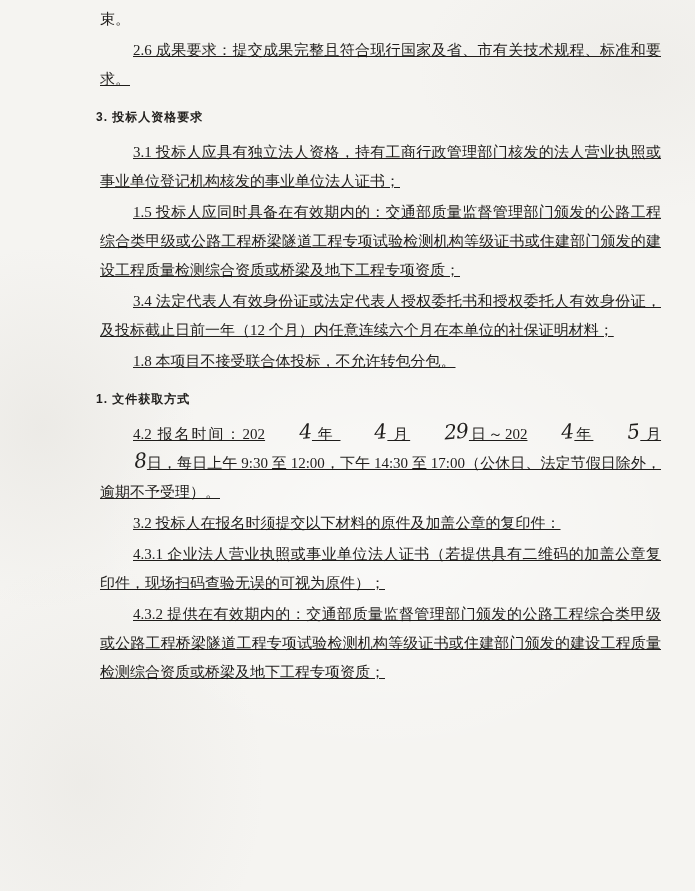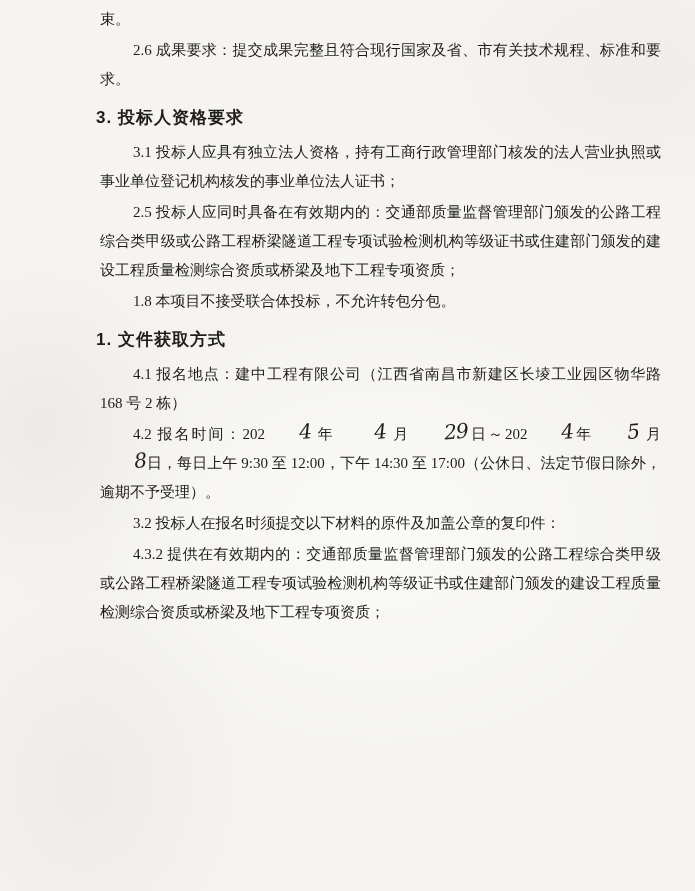--- a/index.html
+++ b/index.html
@@ -30,28 +30,29 @@
   .line, .para {
     font-size: 15px;
     line-height: 29px;
     text-align: justify;
     text-justify: inter-ideograph;
     margin: 0;
   }
   .para {
     text-indent: 2.2em;
     margin: 2px 0;
+    text-decoration: underline;
   }
   .carryover {
     text-indent: 0;
   }
   .sec-heading {
     font-family: "Liberation Sans", "DejaVu Sans", sans-serif;
     font-weight: bold;
-    font-size: 17px;
+    font-size: 12px;
     line-height: 29px;
     margin: 9px 0 6px 0;
     letter-spacing: 1px;
     text-indent: -4px;
   }
   .hand {
     display: inline-block;
     font-family: "DejaVu Serif", serif;
     font-style: italic;
     font-size: 1.35em;
@@ -67,23 +68,24 @@
 
 <div class="page">
 
   <p class="line carryover">束。</p>
 
   <p class="para">2.6 成果要求：提交成果完整且符合现行国家及省、市有关技术规程、标准和要求。</p>
 
   <h3 class="sec-heading">3. 投标人资格要求</h3>
 
   <p class="para">3.1 投标人应具有独立法人资格，持有工商行政管理部门核发的法人营业执照或事业单位登记机构核发的事业单位法人证书；</p>
-  <p class="para">2.5 投标人应同时具备在有效期内的：交通部质量监督管理部门颁发的公路工程综合类甲级或公路工程桥梁隧道工程专项试验检测机构等级证书或住建部门颁发的建设工程质量检测综合资质或桥梁及地下工程专项资质；</p>
+  <p class="para">1.5 投标人应同时具备在有效期内的：交通部质量监督管理部门颁发的公路工程综合类甲级或公路工程桥梁隧道工程专项试验检测机构等级证书或住建部门颁发的建设工程质量检测综合资质或桥梁及地下工程专项资质；</p>
+  <p class="para">3.4 法定代表人有效身份证或法定代表人授权委托书和授权委托人有效身份证，及投标截止日前一年（12 个月）内任意连续六个月在本单位的社保证明材料；</p>
   <p class="para">1.8 本项目不接受联合体投标，不允许转包分包。</p>
 
   <h3 class="sec-heading">1. 文件获取方式</h3>
 
-  <p class="para">4.1 报名地点：建中工程有限公司（江西省南昌市新建区长堎工业园区物华路 168 号 2 栋）</p>
   <p class="para"><span class="print">4.2 报名时间：202</span><span class="hand">4</span><span class="print"> 年 </span><span class="hand">4</span><span class="print"> 月</span><span class="hand">29</span><span class="print">日～202</span><span class="hand">4</span><span class="print">年</span><span class="hand">5</span><span class="print"> 月</span><span class="hand">8</span><span class="print">日，每日上午 9:30 至 12:00，下午 14:30 至 17:00（公休日、法定节假日除外，逾期不予受理）。</span></p>
   <p class="para">3.2 投标人在报名时须提交以下材料的原件及加盖公章的复印件：</p>
+  <p class="para">4.3.1 企业法人营业执照或事业单位法人证书（若提供具有二维码的加盖公章复印件，现场扫码查验无误的可视为原件）；</p>
   <p class="para">4.3.2 提供在有效期内的：交通部质量监督管理部门颁发的公路工程综合类甲级或公路工程桥梁隧道工程专项试验检测机构等级证书或住建部门颁发的建设工程质量检测综合资质或桥梁及地下工程专项资质；</p>
 
 </div>
 
 </body></html>

